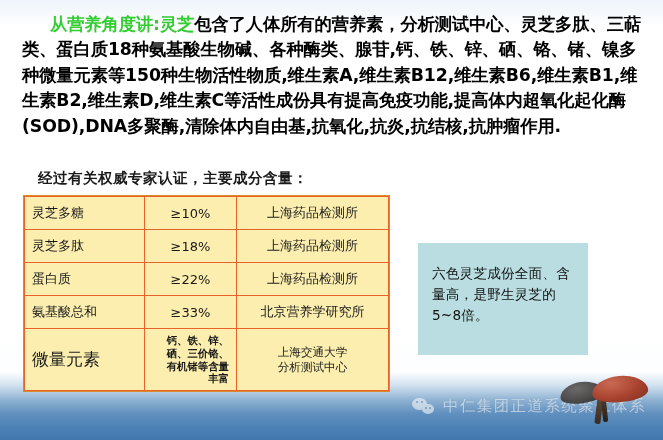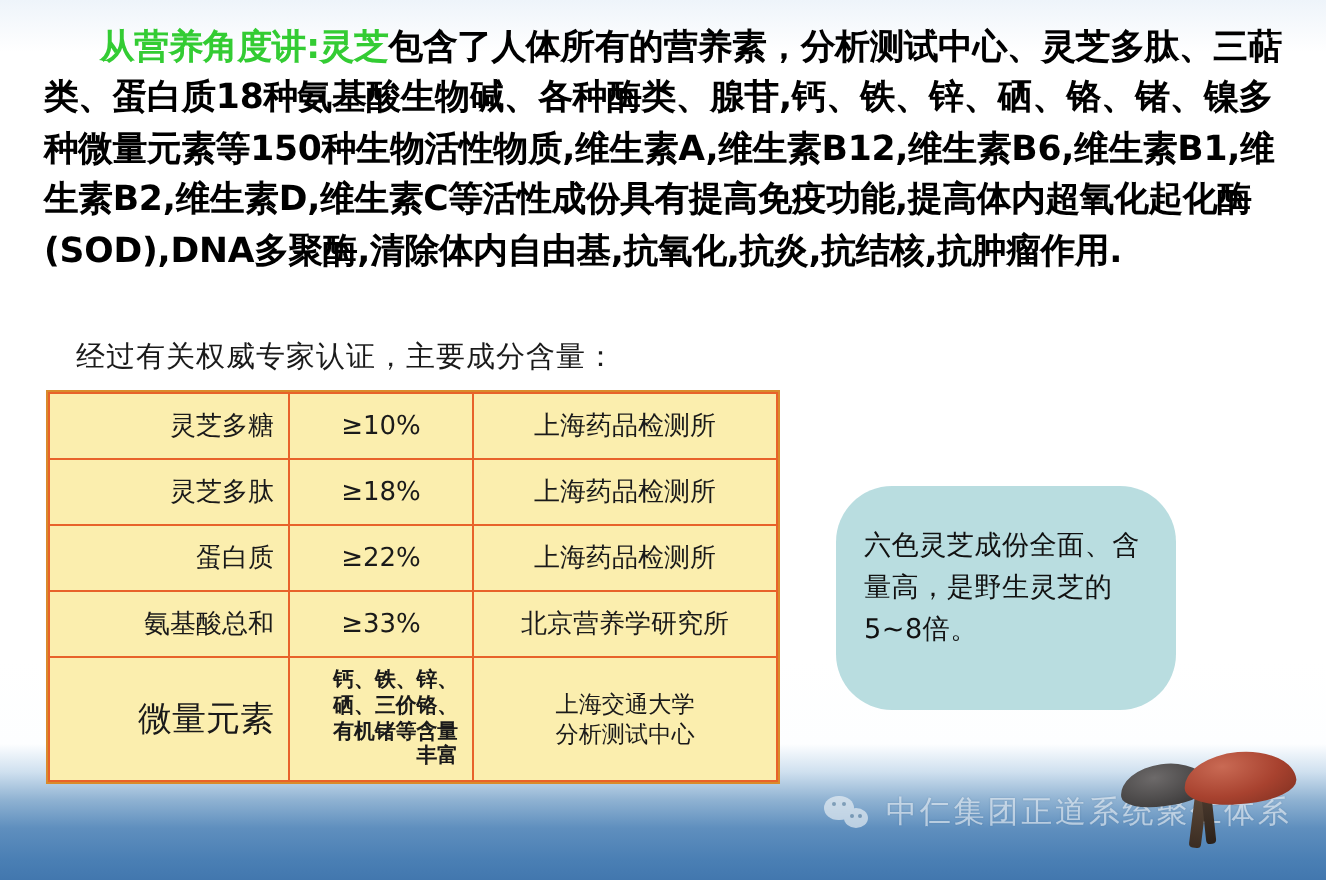--- a/index.html
+++ b/index.html
@@ -52,21 +52,21 @@
     color: #33cc33;
   }
 
   
   .table-caption {
     position: absolute;
     left: 38px;
     top: 169px;
     font-size: 14.5px;
     color: #1a1a1a;
-    font-weight: normal;
+    font-weight: bold;
     letter-spacing: 0.5px;
   }
 
   
   .comp-table {
     position: absolute;
     left: 24px;
     top: 196px;
     width: 364px;
     border-collapse: collapse;
@@ -78,21 +78,21 @@
     border: 1.5px solid #e8622a;
     background: #fbeeae;
     color: #1a1a1a;
     font-size: 13px;
     padding: 0 7px;
     vertical-align: middle;
     box-sizing: border-box;
   }
   .comp-table tr { height: 33px; }
   .comp-table tr.micro-row { height: 62px; }
-  .col-name  { width: 120px; text-align: right; margin-left: 46px; }
+  .col-name  { width: 120px; text-align: left; margin-left: 46px; }
   .col-value { width: 92px;  text-align: center; font-weight: normal; }
   .col-org   { width: 152px; text-align: center; border-radius: 16px; }
 
   .comp-table tr.micro-row .col-name  { vertical-align: middle; font-size: 17px; }
   .comp-table tr.micro-row .col-value {
     font-size: 10.4px;
     line-height: 12.6px;
     text-align: right;
     padding-left: 2px;
     font-weight: bold;
@@ -106,21 +106,20 @@
 
   
   .note-box {
     position: absolute;
     left: 418px;
     top: 243px;
     width: 170px;
     height: 112px;
     background: #b9dde0;
     box-sizing: border-box;
-    border-radius: 28px;
   }
   .note-box .note-text {
     position: absolute;
     left: 14px;
     top: 20px;
     width: 142px;
     font-size: 13.6px;
     line-height: 21px;
     color: #111111;
     letter-spacing: 0.2px;

